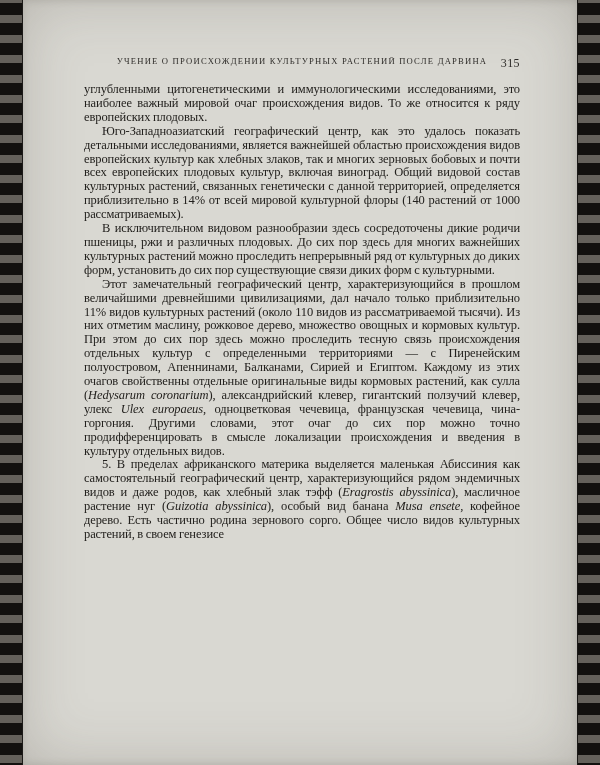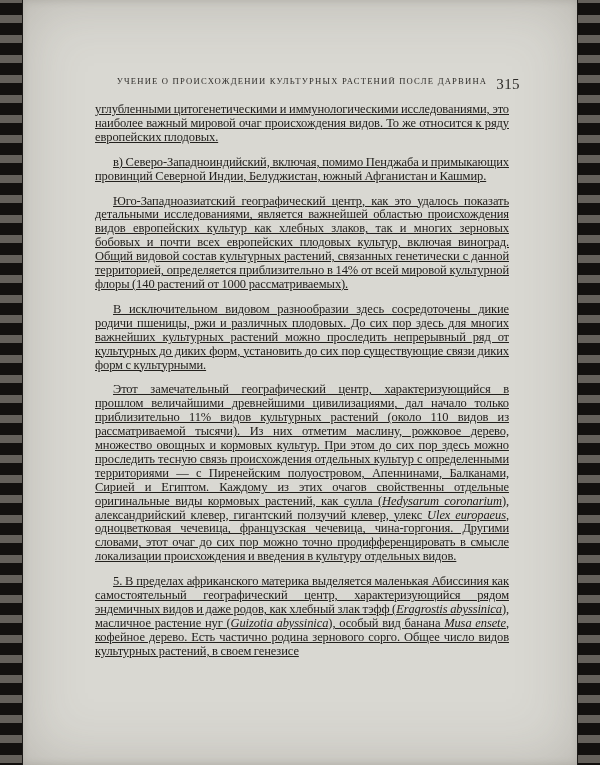--- a/index.html
+++ b/index.html
@@ -37,52 +37,51 @@
     left: 22px;
     right: 22px;
     top: 0;
     bottom: 0;
     background: #d9d8d2;
     box-shadow: inset 0 0 60px rgba(90,85,75,0.25), inset 0 0 8px rgba(60,55,50,0.18);
   }
   .content {
     position: absolute;
     left: 62px;   
-    top: 76px;
+    top: 56px;
     width: 436px;
     color: #23211e;
   }
   .running-header {
     position: relative;
     width: 100%;
     text-align: center;
     font-size: 8.6px;
     letter-spacing: 1.2px;
     color: #2e2c29;
     margin-bottom: 17px;
     white-space: nowrap;
   }
   .running-header .page-num {
     position: absolute;
     right: 0;
     top: 0;
     letter-spacing: 0.4px;
-    font-size: 15px;
+    font-size: 12px;
   }
   .page-body {
     text-align: justify;
     font-size: 12.5px;
     line-height: 13.9px;
     letter-spacing: -0.1px;
     word-spacing: -0.4px;
   }
   .page-body p {
-    margin: 11px;
+    margin: 0;
     padding: 0;
-    text-decoration: underline;
   }
   .page-body p.indent {
     text-indent: 18px;
   }
   .italic {
     font-style: italic;
   }
 </style>
 </head>
 <body>
@@ -91,21 +90,20 @@
   <div class="film-strip left"></div>
   <div class="film-strip right"></div>
   <div class="paper">
     <div class="content">
       <div class="running-header">
         <span>УЧЕНИЕ О ПРОИСХОЖДЕНИИ КУЛЬТУРНЫХ РАСТЕНИЙ ПОСЛЕ ДАРВИНА</span>
         <span class="page-num">315</span>
       </div>
       <div class="page-body">
           <p><span>углубленными цитогенетическими и иммунологическими исследованиями, это наиболее важный мировой очаг происхождения видов. То же относится к ряду европейских плодовых.</span></p>
-          <p class="indent"><span>в) Северо-Западноиндийский, включая, помимо Пенджаба и примыкающих провинций Северной Индии, Белуджистан, южный Афганистан и Кашмир.</span></p>
           <p class="indent"><span>Юго-Западноазиатский географический центр, как это удалось показать детальными исследованиями, является важнейшей областью происхождения видов европейских культур как хлебных злаков, так и многих зерновых бобовых и почти всех европейских плодовых культур, включая виноград. Общий видовой состав культурных растений, связанных генетически с данной территорией, определяется приблизительно в 14% от всей мировой культурной флоры (140 растений от 1000 рассматриваемых).</span></p>
           <p class="indent"><span>В исключительном видовом разнообразии здесь сосредоточены дикие родичи пшеницы, ржи и различных плодовых. До сих пор здесь для многих важнейших культурных растений можно проследить непрерывный ряд от культурных до диких форм, установить до сих пор существующие связи диких форм с культурными.</span></p>
           <p class="indent"><span>Этот замечательный географический центр, характеризующийся в прошлом величайшими древнейшими цивилизациями, дал начало только приблизительно 11% видов культурных растений (около 110 видов из рассматриваемой тысячи). Из них отметим маслину, рожковое дерево, множество овощных и кормовых культур. При этом до сих пор здесь можно проследить тесную связь происхождения отдельных культур с определенными территориями — с Пиренейским полуостровом, Апеннинами, Балканами, Сирией и Египтом. Каждому из этих очагов свойственны отдельные оригинальные виды кормовых растений, как сулла (</span><span class="italic">Hedysarum coronarium</span><span>), александрийский клевер, гигантский ползучий клевер, улекс </span><span class="italic">Ulex europaeus</span><span>, одноцветковая чечевица, французская чечевица, чина-горгония. Другими словами, этот очаг до сих пор можно точно продифференцировать в смысле локализации происхождения и введения в культуру отдельных видов.</span></p>
           <p class="indent"><span>5. В пределах африканского материка выделяется маленькая Абиссиния как самостоятельный географический центр, характеризующийся рядом эндемичных видов и даже родов, как хлебный злак тэфф (</span><span class="italic">Eragrostis abyssinica</span><span>), масличное растение нуг (</span><span class="italic">Guizotia abyssinica</span><span>), особый вид банана </span><span class="italic">Musa ensete</span><span>, кофейное дерево. Есть частично родина зернового сорго. Общее число видов культурных растений, в своем генезисе</span></p>
         </div>
     </div>
   </div>
 </div>
 
 </body></html>

